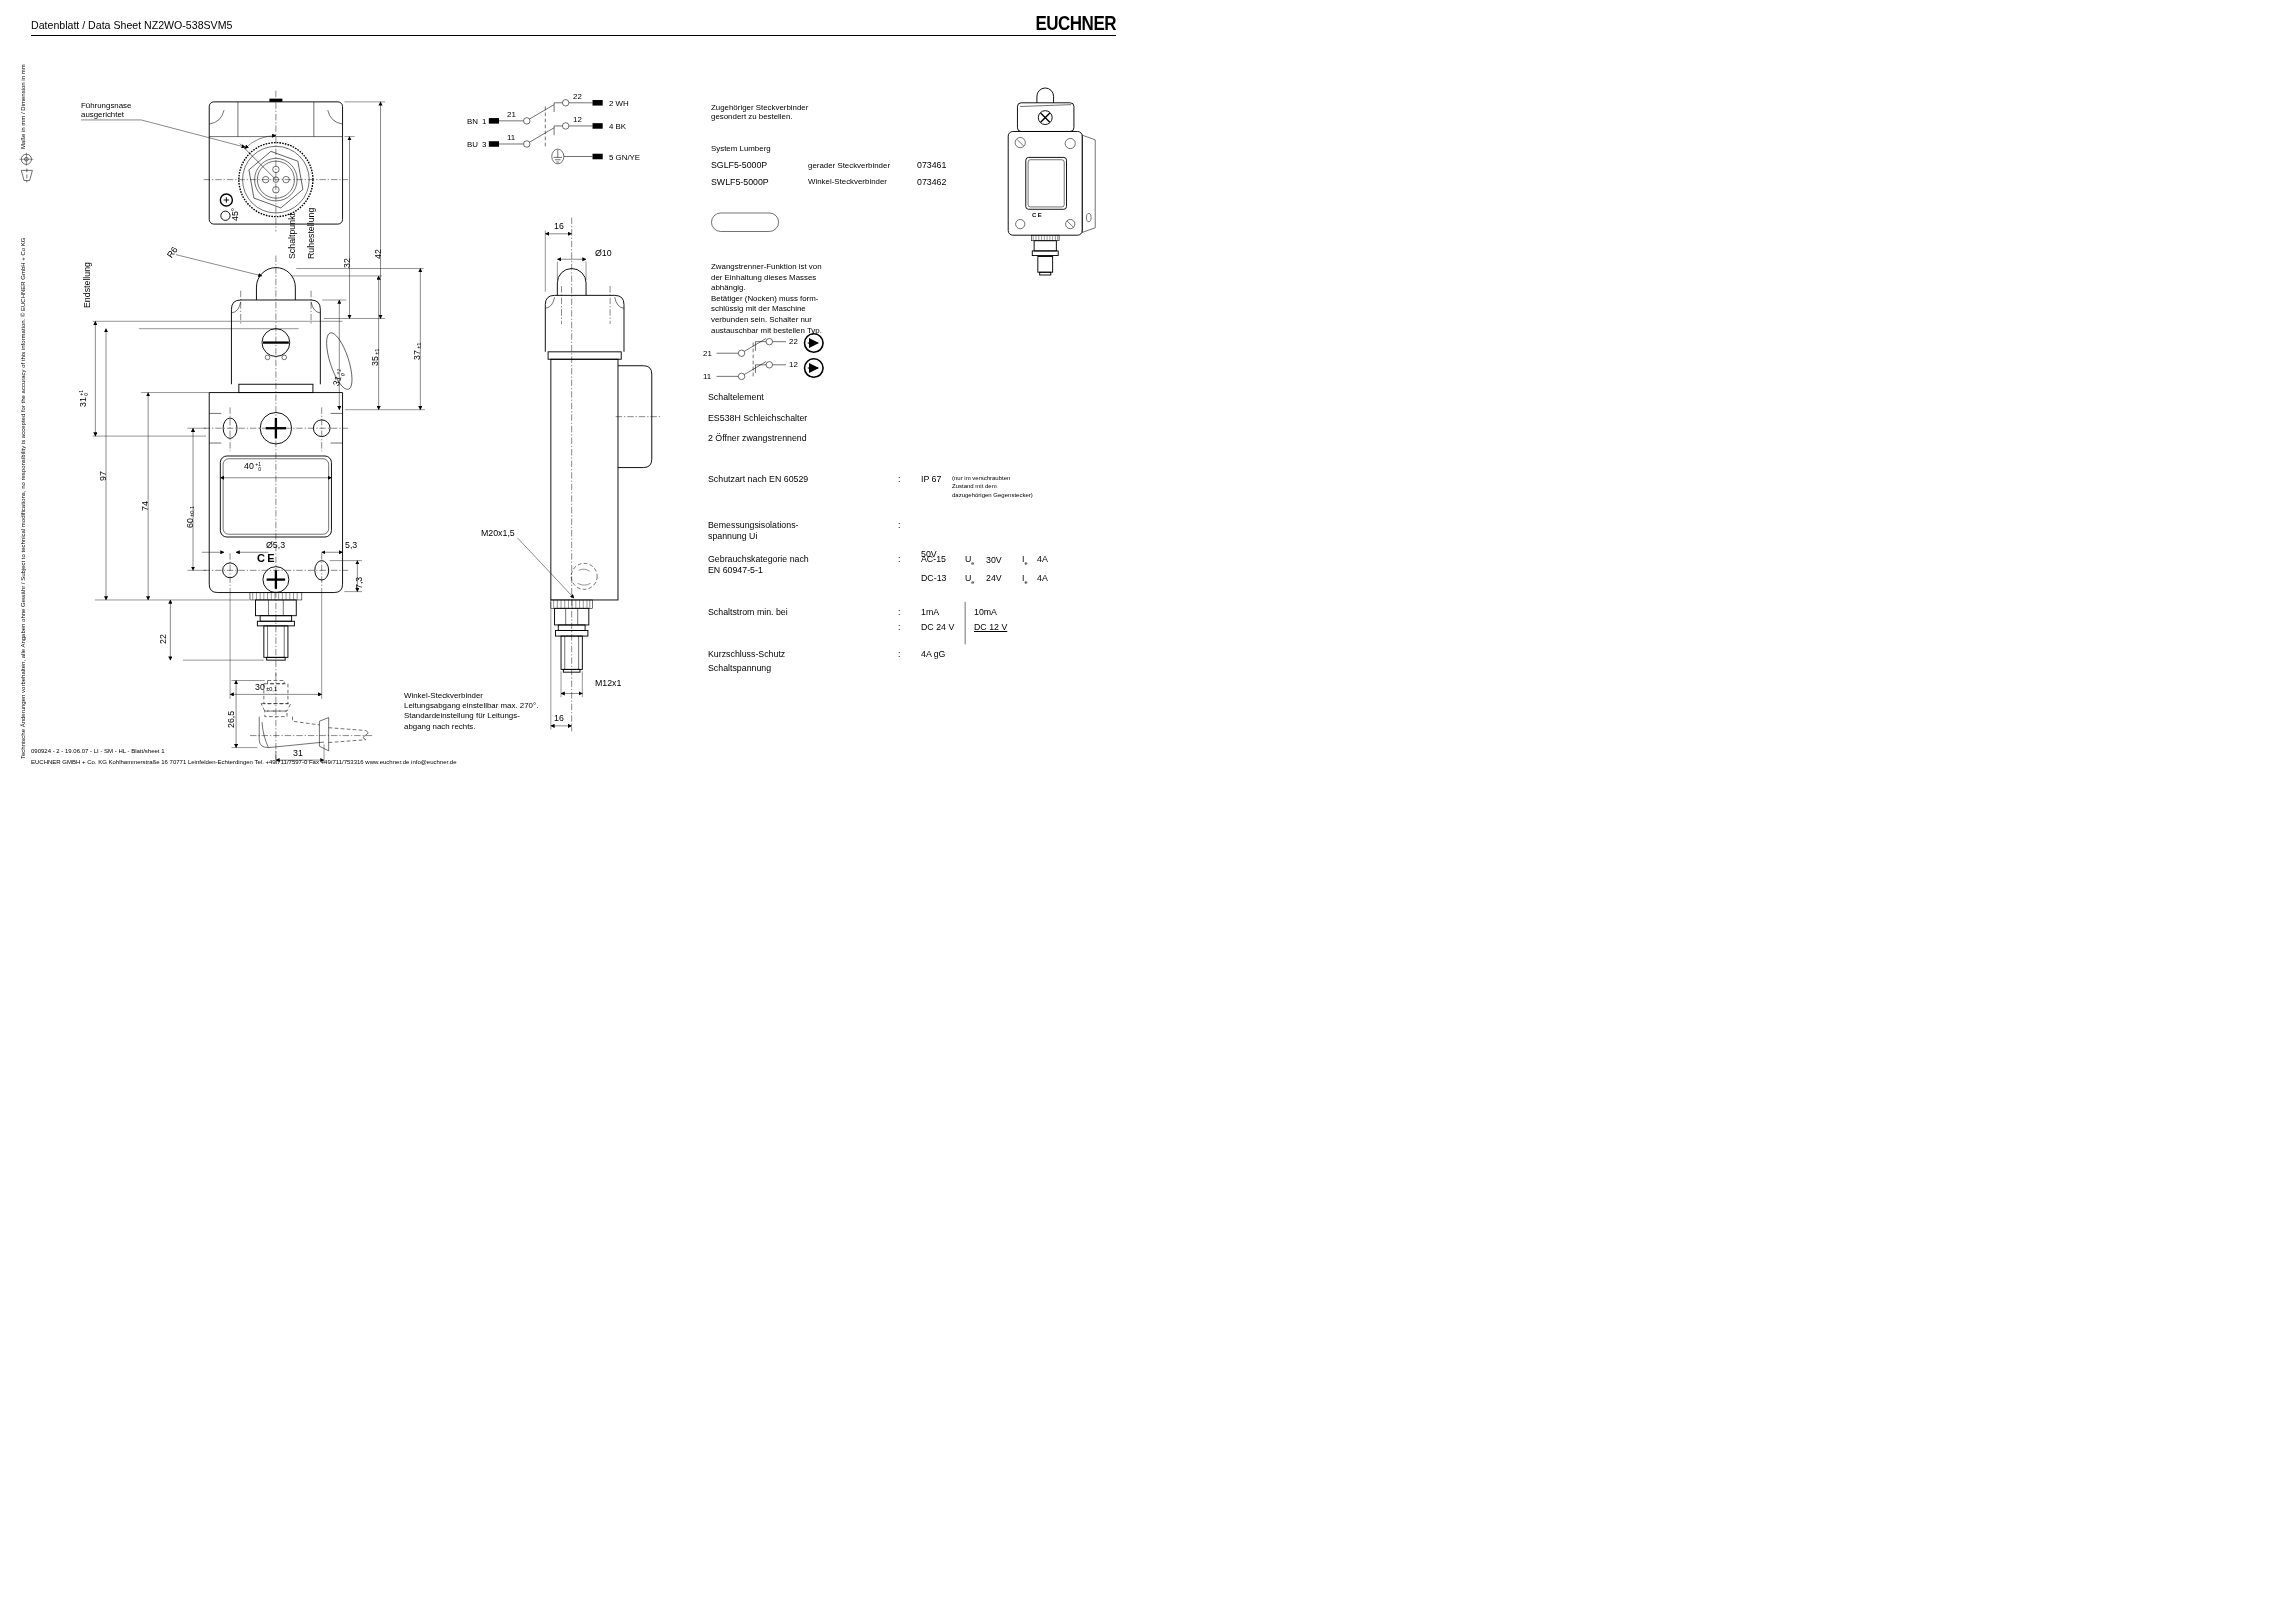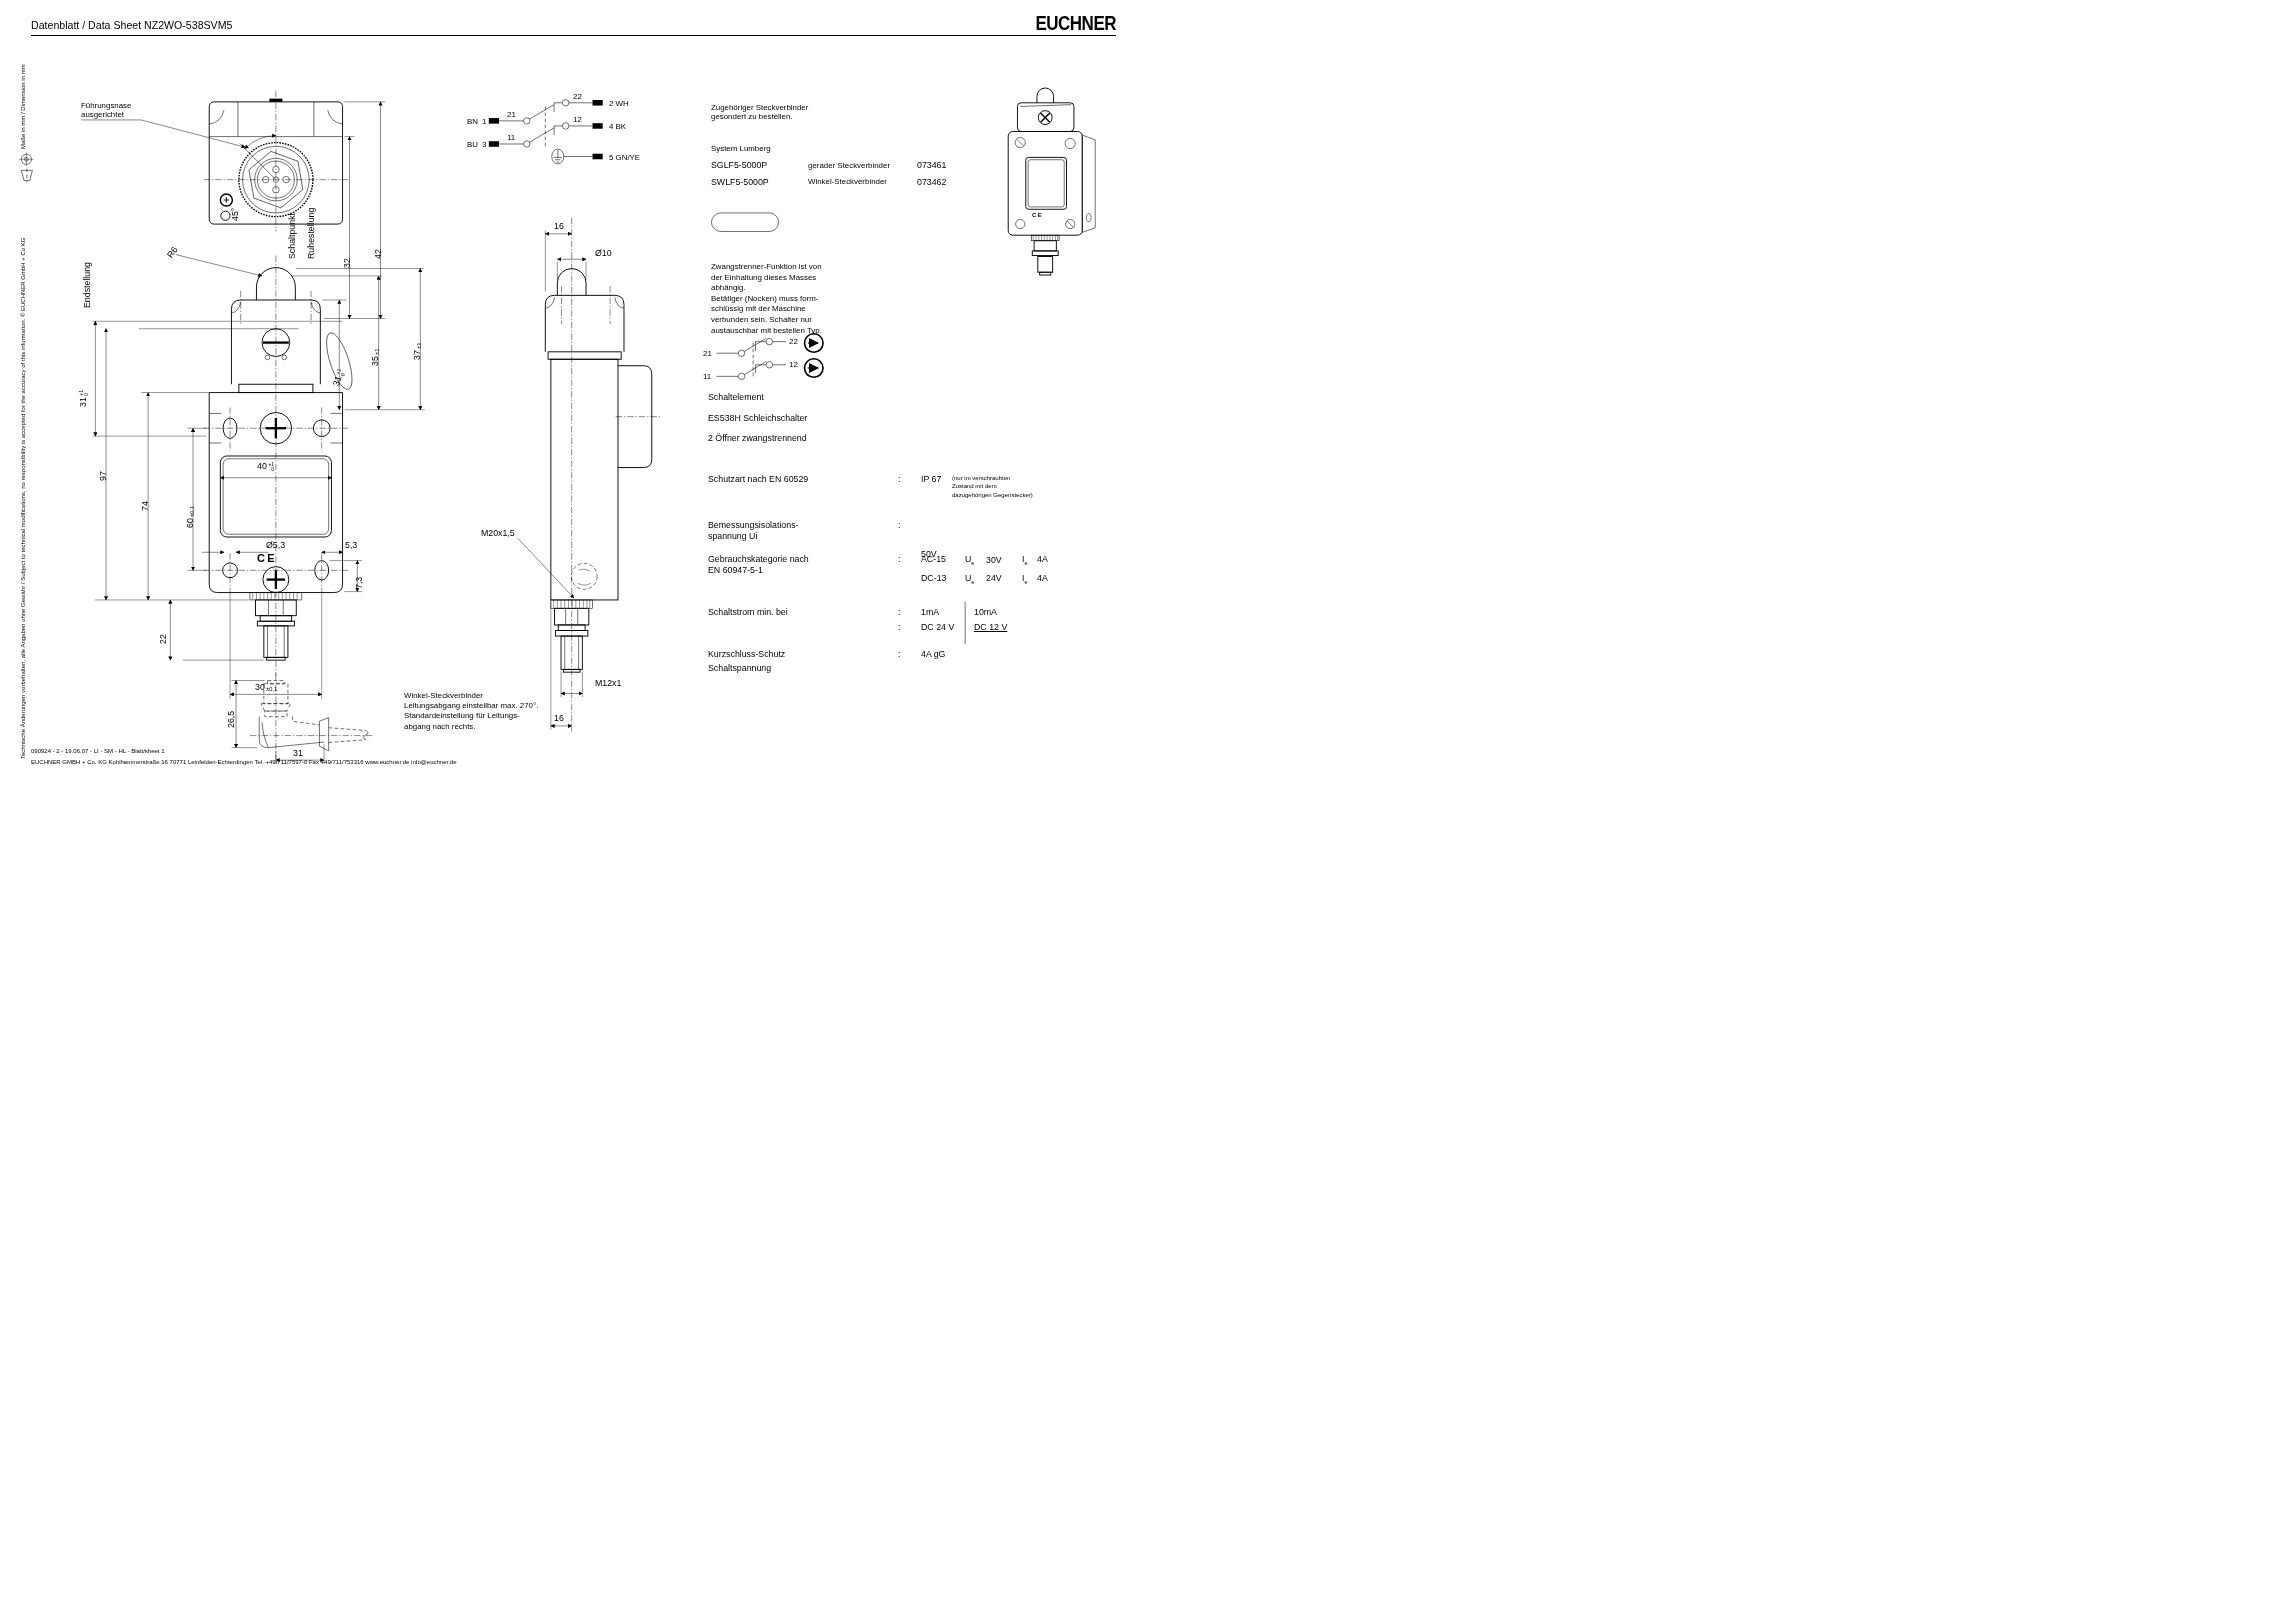--- a/index.html
+++ b/index.html
@@ -341,21 +341,21 @@
         <span>+1</span>
         <span>0</span>
       </span>
   </div>
   <div class="lbl dimlbl rot" style="left:98px;top:481px;">97</div>
   <div class="lbl dimlbl rot" style="left:140px;top:511px;">74</div>
   <div class="lbl dimlbl rot" style="left:185px;top:528px;">
     <span>60</span><span class="tolone">±0,1</span>
   </div>
   <div class="lbl dimlbl rot" style="left:158px;top:644px;">22</div>
-  <div class="lbl dimlbl" style="left:257px;top:461px;text-align:right;">
+  <div class="lbl dimlbl" style="left:244px;top:461px;text-align:right;">
     <span>40</span><span class="tol">
         <span>+1</span>
         <span>0</span>
       </span>
   </div>
   <div class="lbl dimlbl" style="left:235px;top:540px;padding-left:31px;">Ø5,3</div>
   <div class="lbl dimlbl" style="left:345px;top:540px;">5,3</div>
   <div class="lbl ce" style="left:257px;top:552px;">CE</div>
   <div class="lbl dimlbl rot" style="left:354px;top:589px;">7,3</div>
   <div class="lbl dimlbl" style="left:331px;top:384px;transform:rotate(-72deg);transform-origin:0 0;">

